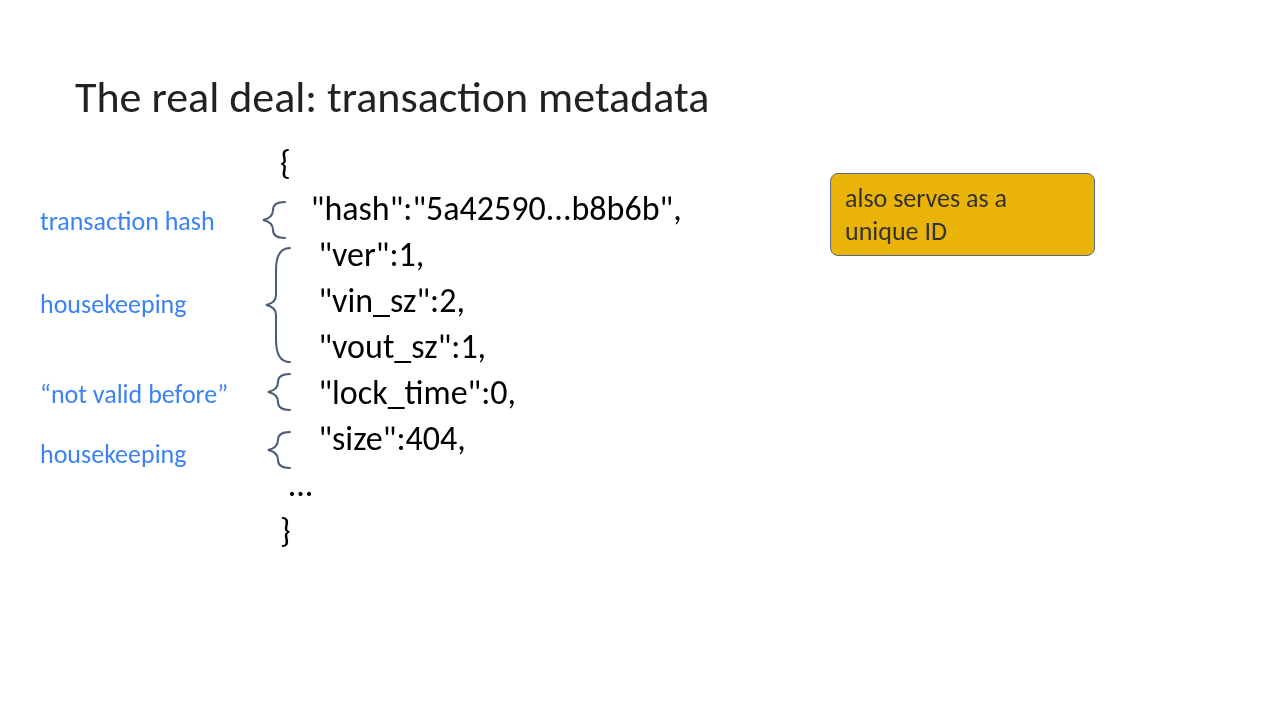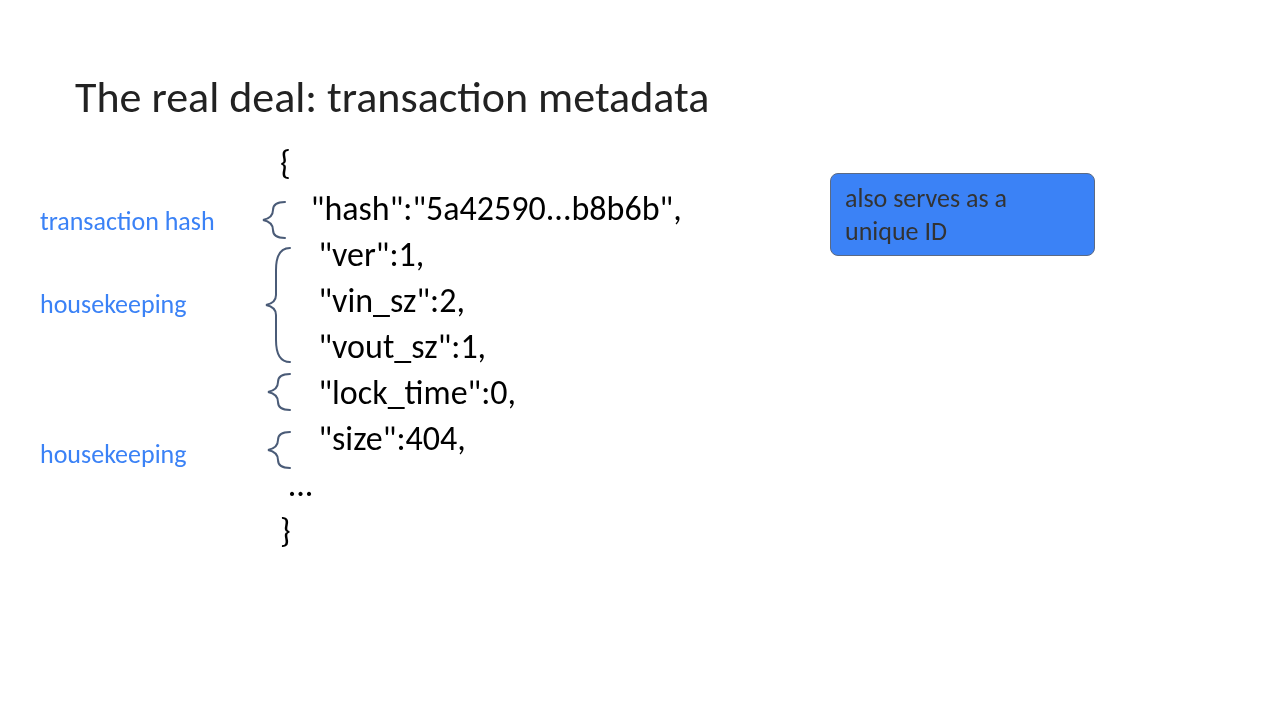--- a/index.html
+++ b/index.html
@@ -43,21 +43,21 @@
   }
   .brace {
     position: absolute;
     stroke: #4a5b77;
     stroke-width: 2;
     fill: none;
     stroke-linecap: round;
   }
   .callout {
     position: absolute;
-    background: #3b82f6;
+    background: #eab308;
     border: 1.5px solid #5b6a84;
     border-radius: 8px;
     font-size: 26px;
     color: #333;
     padding: 8px 14px;
     line-height: 1.25;
   }
 </style>
 </head>
 <body>
@@ -71,20 +71,21 @@
 <span>     "ver":1,</span>
 <span>     "vin_sz":2,</span>
 <span>     "vout_sz":1,</span>
 <span>     "lock_time":0,</span>
 <span>     "size":404,</span>
 <span> ...</span>
 <span>}</span></div>
 
   <div class="label" style="left:40px; top:205px; width:205px;">transaction hash</div>
   <div class="label" style="left:40px; top:288px; width:180px;">housekeeping</div>
+  <div class="label" style="left:40px; top:378px; width:215px;">“not valid before”</div>
   <div class="label" style="left:40px; top:438px; width:180px;">housekeeping</div>
 
   <svg class="brace" style="left:255px; top:200px;" width="35" height="40">
     <path d="M30 2 Q18 2 18 10 Q18 18 8 20 Q18 22 18 30 Q18 38 30 38"></path>
   </svg>
 
   <svg class="brace" style="left:260px; top:245px;" width="35" height="120">
     <path d="M30 3 Q16 3 16 25 L16 50 Q16 58 6 60 Q16 62 16 70 L16 95 Q16 117 30 117"></path>
   </svg>
 

